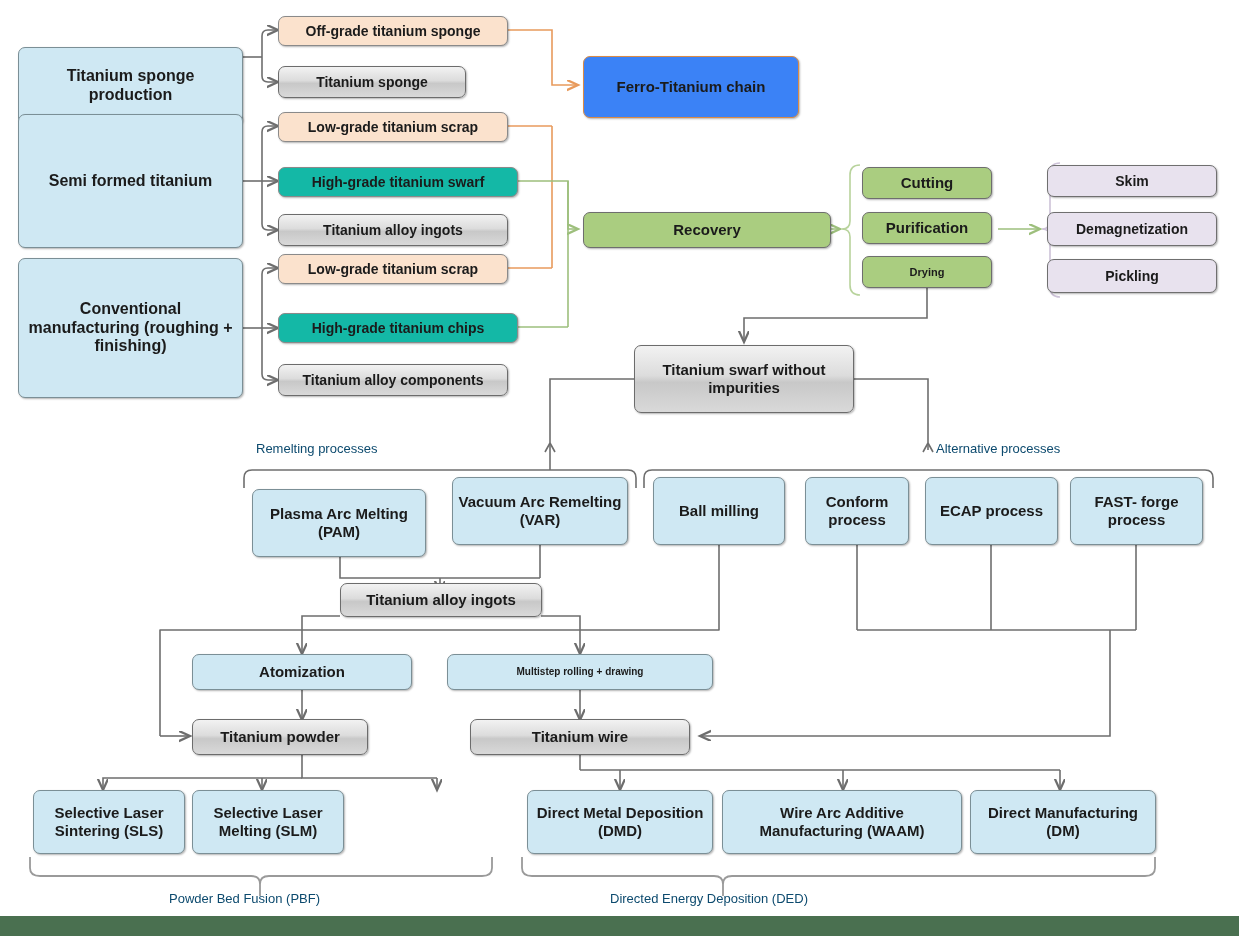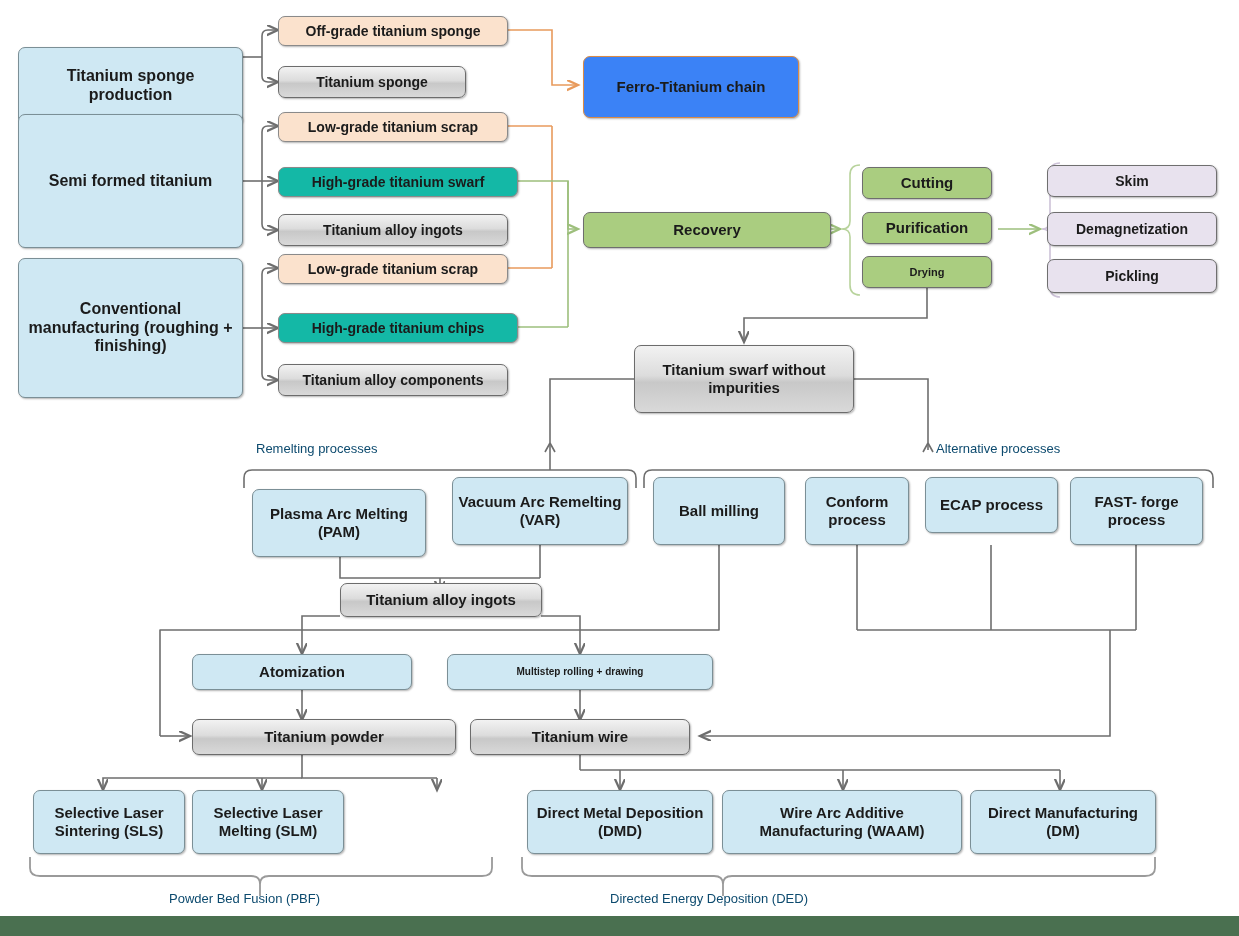--- a/index.html
+++ b/index.html
@@ -220,39 +220,39 @@
   <div class="node blue" style="left:452px;top:477px;width:176px;height:68px;font-size:15px;">
     <span>Vacuum Arc Remelting (VAR)</span>
   </div>
 
   <div class="node blue" style="left:653px;top:477px;width:132px;height:68px;font-size:15px;">
     <span>Ball milling</span>
   </div>
   <div class="node blue" style="left:805px;top:477px;width:104px;height:68px;font-size:15px;">
     <span>Conform process</span>
   </div>
-  <div class="node blue" style="left:925px;top:477px;width:133px;height:56px;font-size:15px;">
+  <div class="node blue" style="left:925px;top:477px;width:133px;height:68px;font-size:15px;">
     <span>ECAP process</span>
   </div>
   <div class="node blue" style="left:1070px;top:477px;width:133px;height:68px;font-size:15px;">
     <span>FAST- forge process</span>
   </div>
 
   <div class="node gray" style="left:340px;top:583px;width:202px;height:34px;font-size:15px;">
     <span>Titanium alloy ingots</span>
   </div>
 
   <div class="node blue" style="left:192px;top:654px;width:220px;height:36px;font-size:15px;">
     <span>Atomization</span>
   </div>
   <div class="node blue" style="left:447px;top:654px;width:266px;height:36px;font-size:10px;">
     <span>Multistep rolling + drawing</span>
   </div>
 
-  <div class="node gray" style="left:192px;top:719px;width:264px;height:36px;font-size:15px;">
+  <div class="node gray" style="left:192px;top:719px;width:176px;height:36px;font-size:15px;">
     <span>Titanium powder</span>
   </div>
   <div class="node gray" style="left:470px;top:719px;width:220px;height:36px;font-size:15px;">
     <span>Titanium wire</span>
   </div>
 
   <div class="node blue" style="left:33px;top:790px;width:152px;height:64px;font-size:15px;">
     <span>Selective Laser Sintering (SLS)</span>
   </div>
   <div class="node blue" style="left:192px;top:790px;width:152px;height:64px;font-size:15px;">

